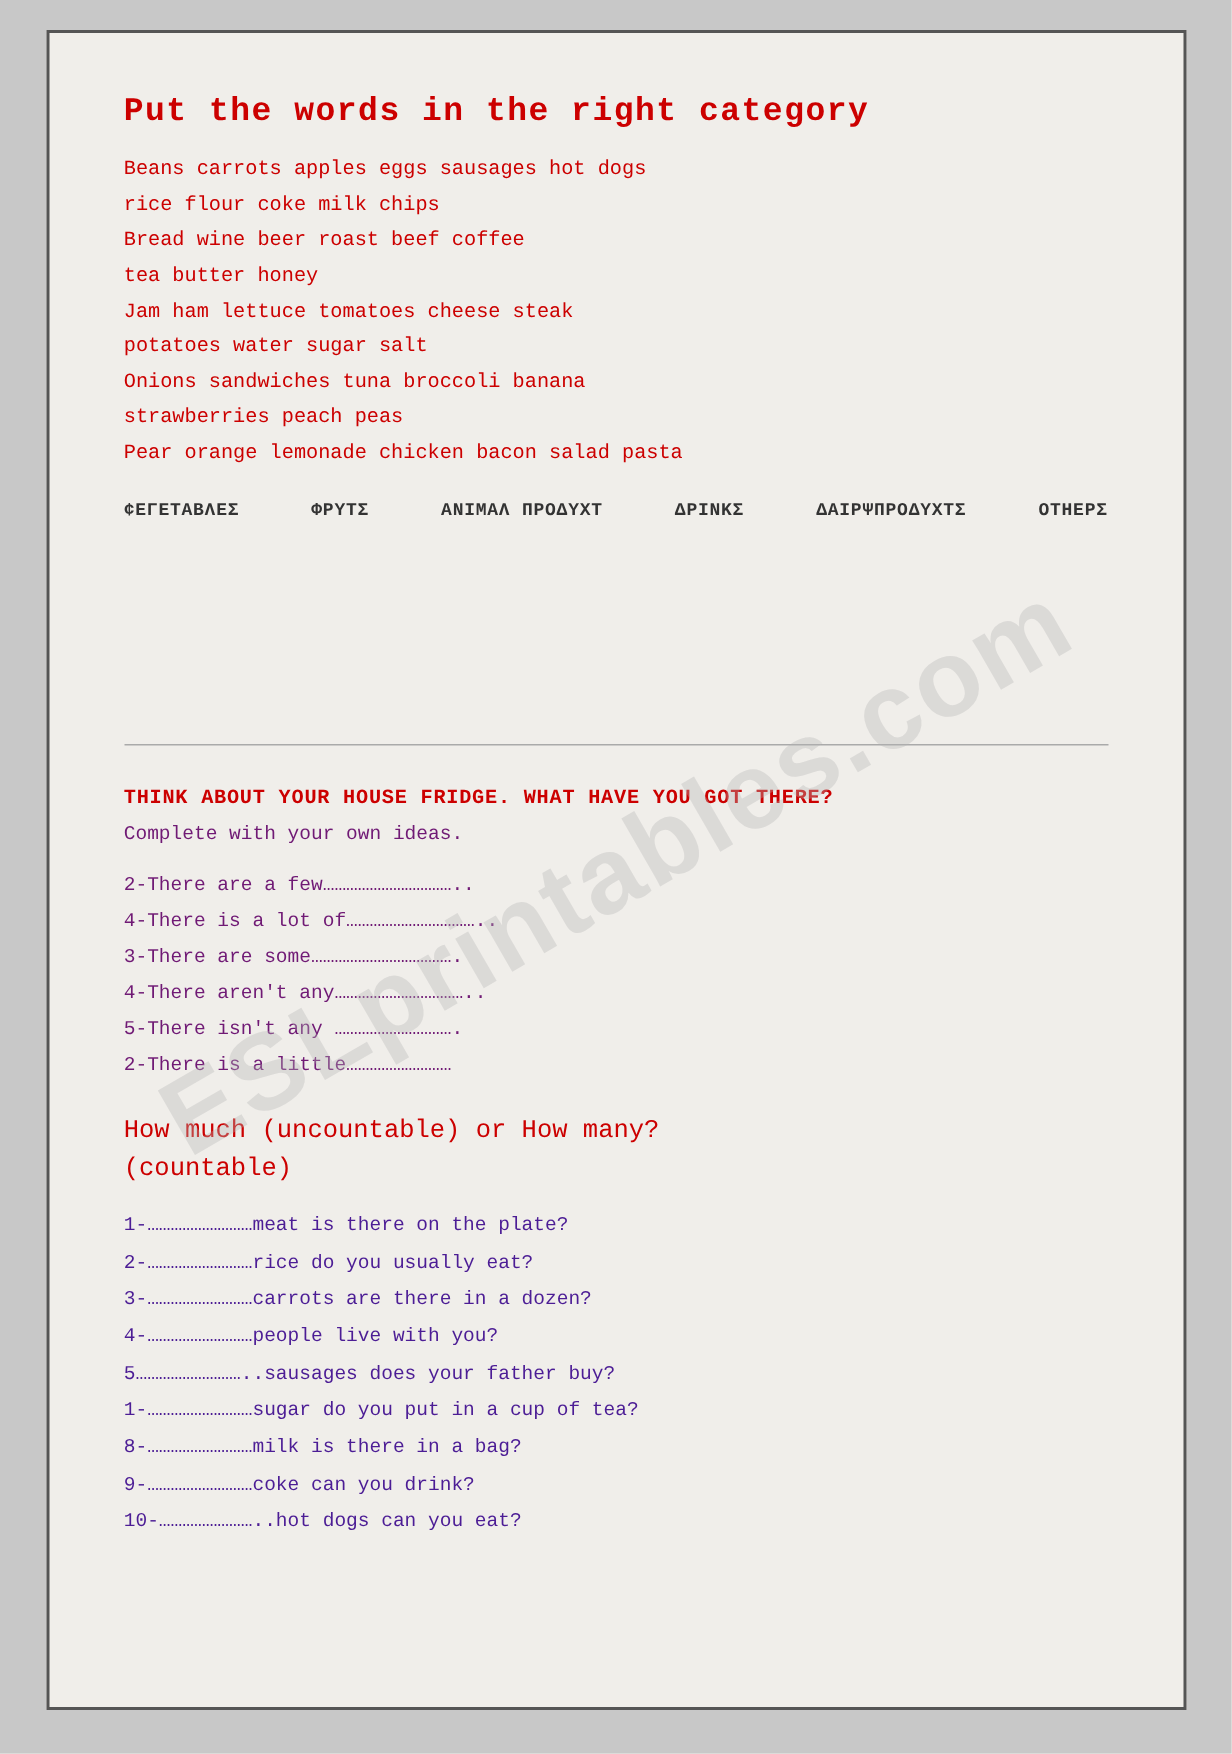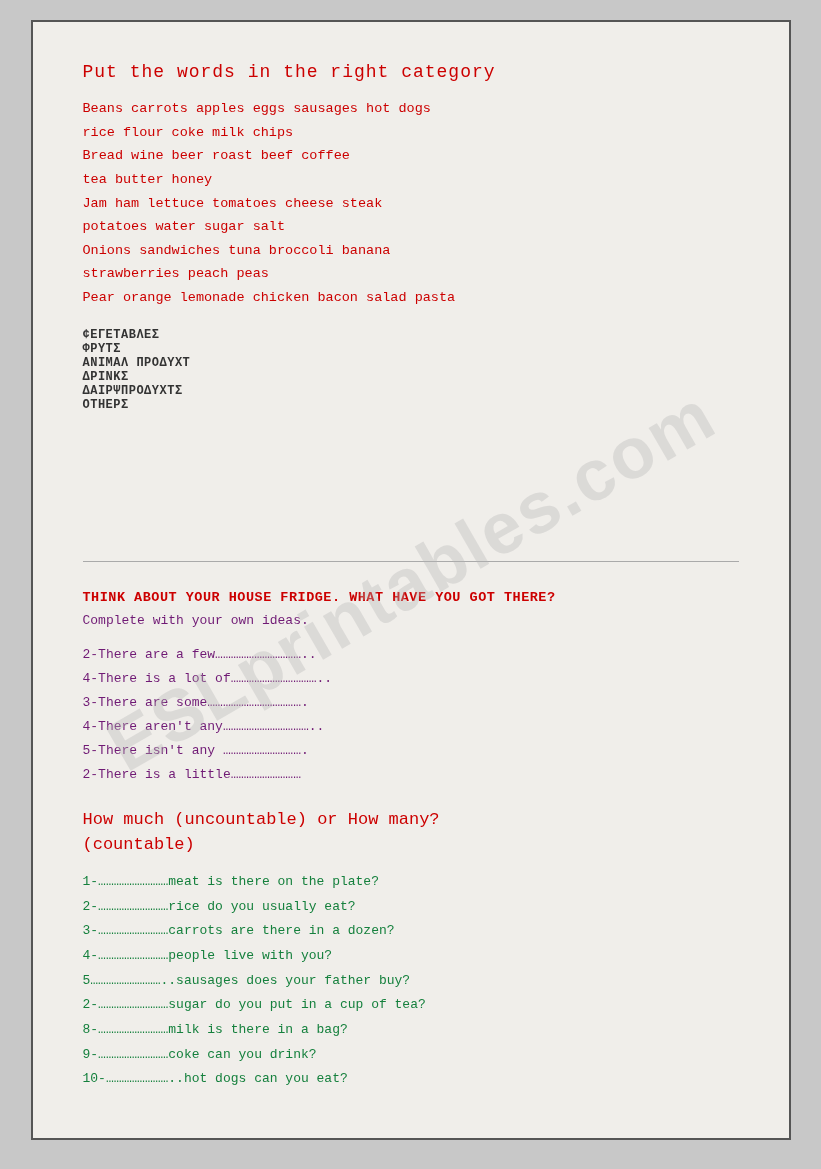--- a/index.html
+++ b/index.html
@@ -29,35 +29,34 @@
       color: rgba(180, 180, 180, 0.35);
       font-weight: bold;
       white-space: nowrap;
       pointer-events: none;
       z-index: 10;
       font-family: Arial, sans-serif;
       letter-spacing: 2px;
     }
     .title {
       color: #cc0000;
-      font-size: 18px;
-      font-weight: normal;
+      font-size: 22px;
+      font-weight: bold;
       margin-bottom: 0;
       letter-spacing: 1px;
     }
     .word-list {
       color: #cc0000;
       font-size: 13.5px;
       line-height: 1.75;
       margin-bottom: 18px;
       margin-top: 15px;
     }
     .categories {
       display: flex;
-      flex-direction: column;
       justify-content: space-between;
       margin-top: 10px;
       margin-bottom: 10px;
     }
     .category-item {
       font-size: 12px;
       font-weight: bold;
       color: #333;
       letter-spacing: 0.5px;
     }
@@ -85,21 +84,21 @@
     .how-much-title {
       color: #cc0000;
       font-size: 17px;
       font-weight: normal;
       margin-top: 20px;
       margin-bottom: 12px;
       line-height: 1.5;
     }
     .questions {
       font-size: 13px;
-      color: #15803d;
+      color: #4c1d95;
       line-height: 1.9;
     }
   </style>
 </head>
 <body>
 
 <div class="page">
   <div class="watermark">ESLprintables.com</div>
 
   <div class="title">Put  the  words  in  the  right  category</div>
@@ -144,18 +143,18 @@
     <div>How much (uncountable)      or How many?</div>
     <div>(countable)</div>
   </div>
 
   <div class="questions">
     <div>1-………………………meat   is  there  on the plate?</div>
     <div>2-………………………rice   do you usually eat?</div>
     <div>3-………………………carrots  are there in a dozen?</div>
     <div>4-………………………people   live with you?</div>
     <div>5………………………..sausages  does your father buy?</div>
-    <div>2-………………………sugar  do you put in a cup of tea?</div>
+    <div>1-………………………sugar  do you put in a cup of tea?</div>
     <div>8-………………………milk  is there in a bag?</div>
     <div>9-………………………coke  can you drink?</div>
     <div>10-……………………..hot dogs  can you eat?</div>
   </div>
 </div>
 
 </body></html>

